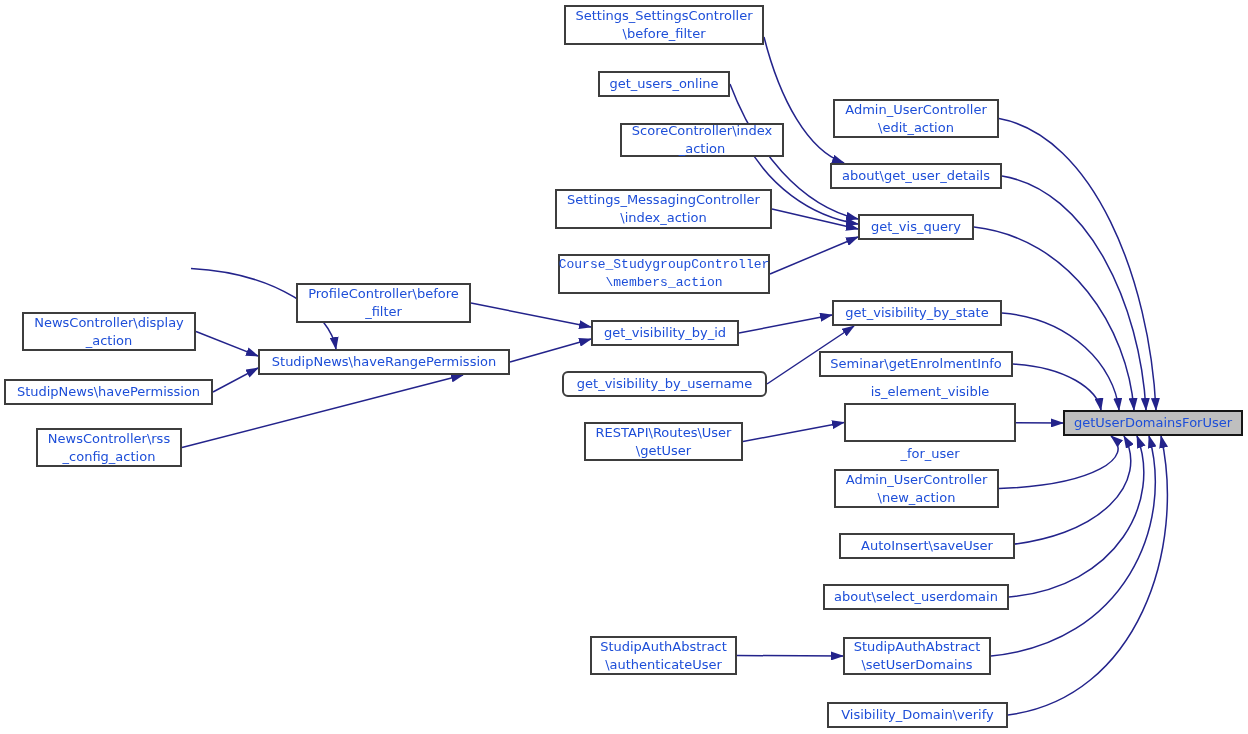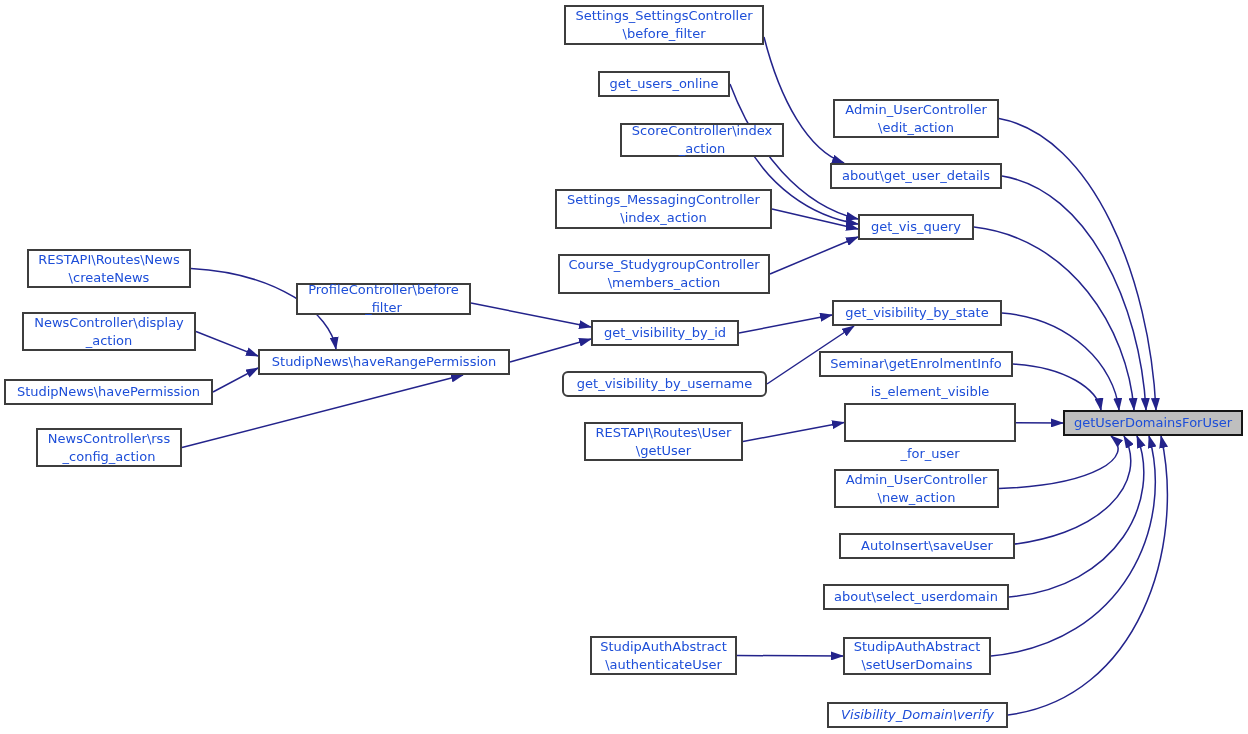--- a/index.html
+++ b/index.html
@@ -62,39 +62,35 @@
         <span>get_users_online</span>
       </div>
       <div class="node" style="left: 582px; top: 123px; width: 164px; height: 34px; margin-left: 38px;">
         <span>ScoreController\index</span>
         <span>_action</span>
       </div>
       <div class="node" style="left: 555px; top: 189px; width: 217px; height: 40px;">
         <span>Settings_MessagingController</span>
         <span>\index_action</span>
       </div>
-      <div class="node" style="left: 558px; top: 254px; width: 212px; height: 40px;">
+      <div class="node" style="left: 558px; top: 254px; width: 212px; height: 40px; font-family: Liberation Mono, monospace;">
         <span>Course_StudygroupController</span>
         <span>\members_action</span>
       </div>
       <div class="node" style="left: 833px; top: 99px; width: 166px; height: 39px;">
         <span>Admin_UserController</span>
         <span>\edit_action</span>
       </div>
       <div class="node" style="left: 830px; top: 163px; width: 172px; height: 26px;">
         <span>about\get_user_details</span>
       </div>
       <div class="node" style="left: 858px; top: 214px; width: 116px; height: 26px;">
         <span>get_vis_query</span>
       </div>
-      <div class="node" style="left: 27px; top: 249px; width: 164px; height: 39px;">
-        <span>RESTAPI\Routes\News</span>
-        <span>\createNews</span>
-      </div>
-      <div class="node" style="left: 296px; top: 283px; width: 175px; height: 32px;">
+      <div class="node" style="left: 296px; top: 283px; width: 175px; height: 40px;">
         <span>ProfileController\before</span>
         <span>_filter</span>
       </div>
       <div class="node" style="left: 22px; top: 312px; width: 174px; height: 39px;">
         <span>NewsController\display</span>
         <span>_action</span>
       </div>
       <div class="node" style="left: 258px; top: 349px; width: 252px; height: 26px;">
         <span>StudipNews\haveRangePermission</span>
       </div>
@@ -136,20 +132,20 @@
         <span>about\select_userdomain</span>
       </div>
       <div class="node" style="left: 590px; top: 636px; width: 147px; height: 39px;">
         <span>StudipAuthAbstract</span>
         <span>\authenticateUser</span>
       </div>
       <div class="node" style="left: 843px; top: 637px; width: 148px; height: 38px;">
         <span>StudipAuthAbstract</span>
         <span>\setUserDomains</span>
       </div>
-      <div class="node" style="left: 827px; top: 702px; width: 181px; height: 26px; font-style: italic;">
+      <div class="node" style="left: 827px; top: 702px; width: 181px; height: 26px;">
         <span>Visibility_Domain\verify</span>
       </div>
       <div class="node highlight" style="left: 1063px; top: 410px; width: 180px; height: 26px;">
         <span>getUserDomainsForUser</span>
       </div>
     </div>
 </div>
 
 </body></html>

